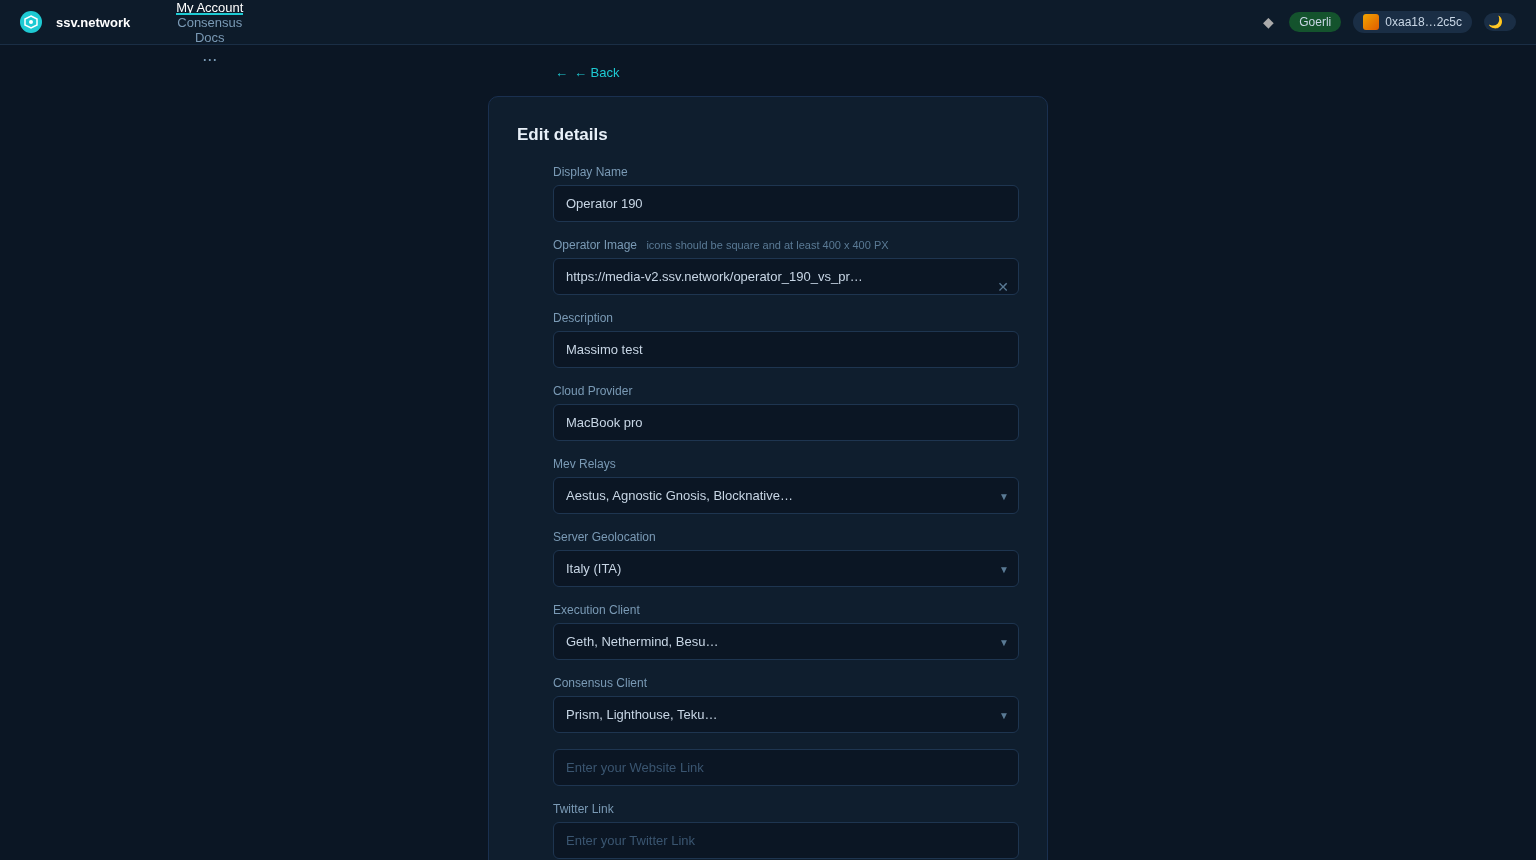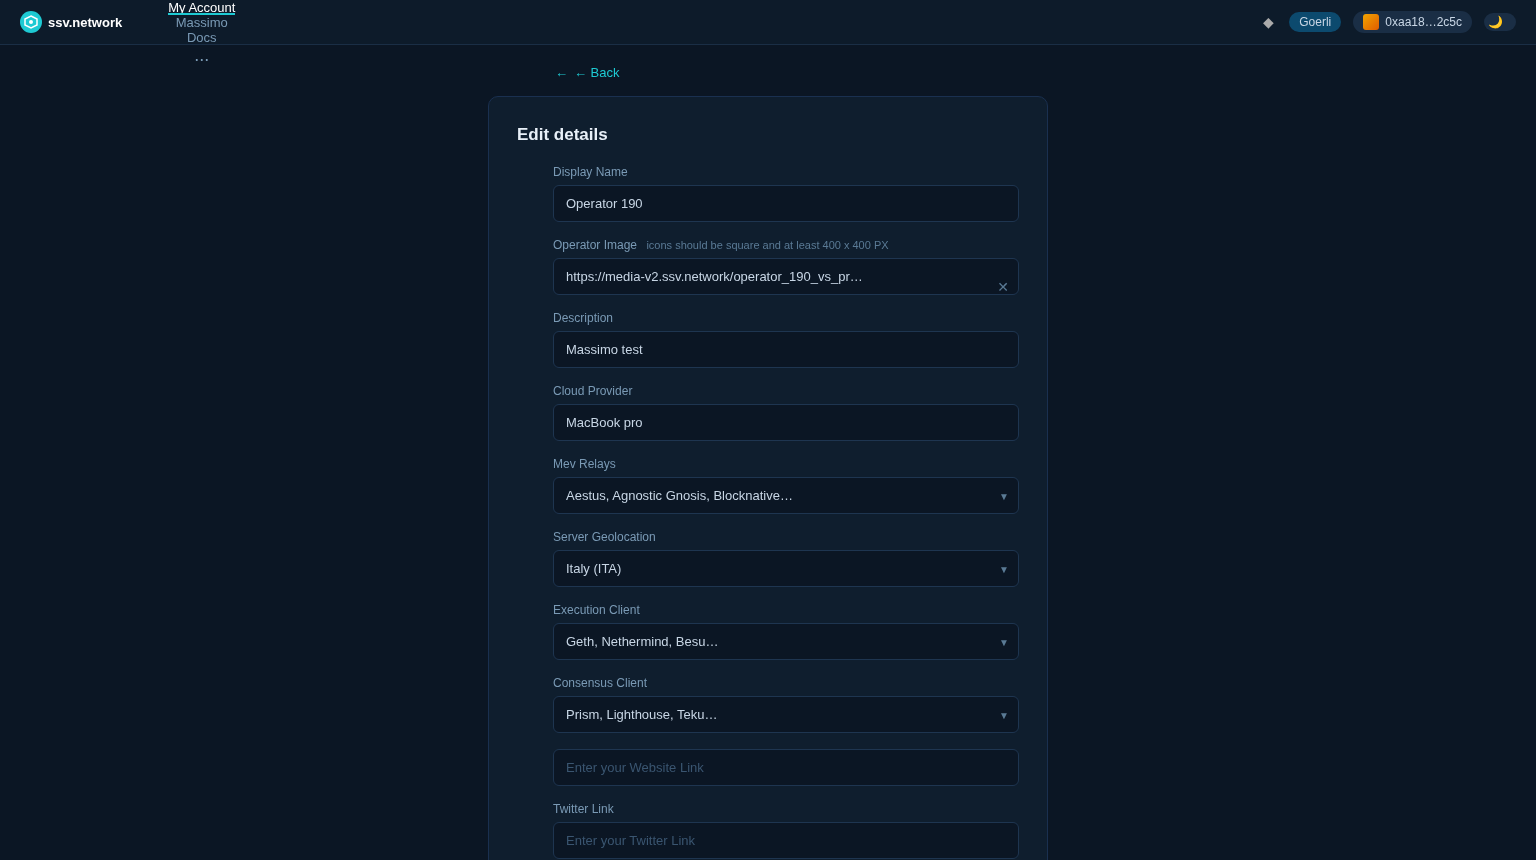--- a/index.html
+++ b/index.html
@@ -17,21 +17,21 @@
       align-items: center;
       background-color: #0d1b2a;
       height: 45px;
       padding: 0 20px;
       border-bottom: 1px solid #1a2e45;
       position: relative;
     }
     .navbar-logo {
       display: flex;
       align-items: center;
-      gap: 6px;
+      gap: 14px;
       margin-right: 30px;
     }
     .logo-icon {
       width: 22px;
       height: 22px;
       background: #1ecad3;
       border-radius: 50%;
       display: flex;
       align-items: center;
       justify-content: center;
@@ -86,21 +86,21 @@
     .nav-eth-icon {
       width: 18px;
       height: 18px;
       display: flex;
       align-items: center;
       justify-content: center;
       color: #aaa;
       font-size: 14px;
     }
     .nav-network-badge {
-      background: #0c4a6e;
+      background: #14532d;
       border-radius: 12px;
       padding: 3px 10px;
       font-size: 12px;
       color: #c8d6e5;
     }
     .nav-wallet-badge {
       display: flex;
       align-items: center;
       gap: 6px;
       background: #1a2e45;
@@ -249,21 +249,21 @@
         <circle cx="7" cy="7" r="2" fill="#fff"></circle>
       </svg>
     </div>
     <span class="logo-text">ssv.network</span>
   </div>
   <div class="nav-links">
     <a class="nav-link active">
       <span>My Account</span>
     </a>
     <a class="nav-link">
-      <span>Massimo</span>
+      <span>Consensus</span>
     </a>
     <a class="nav-link">
       <span>Docs</span>
     </a>
     <span class="nav-link-dots">...</span>
   </div>
   <div class="navbar-right">
     <span class="nav-eth-icon">◆</span>
     <span class="nav-network-badge">Goerli</span>
     <span class="nav-wallet-badge">

